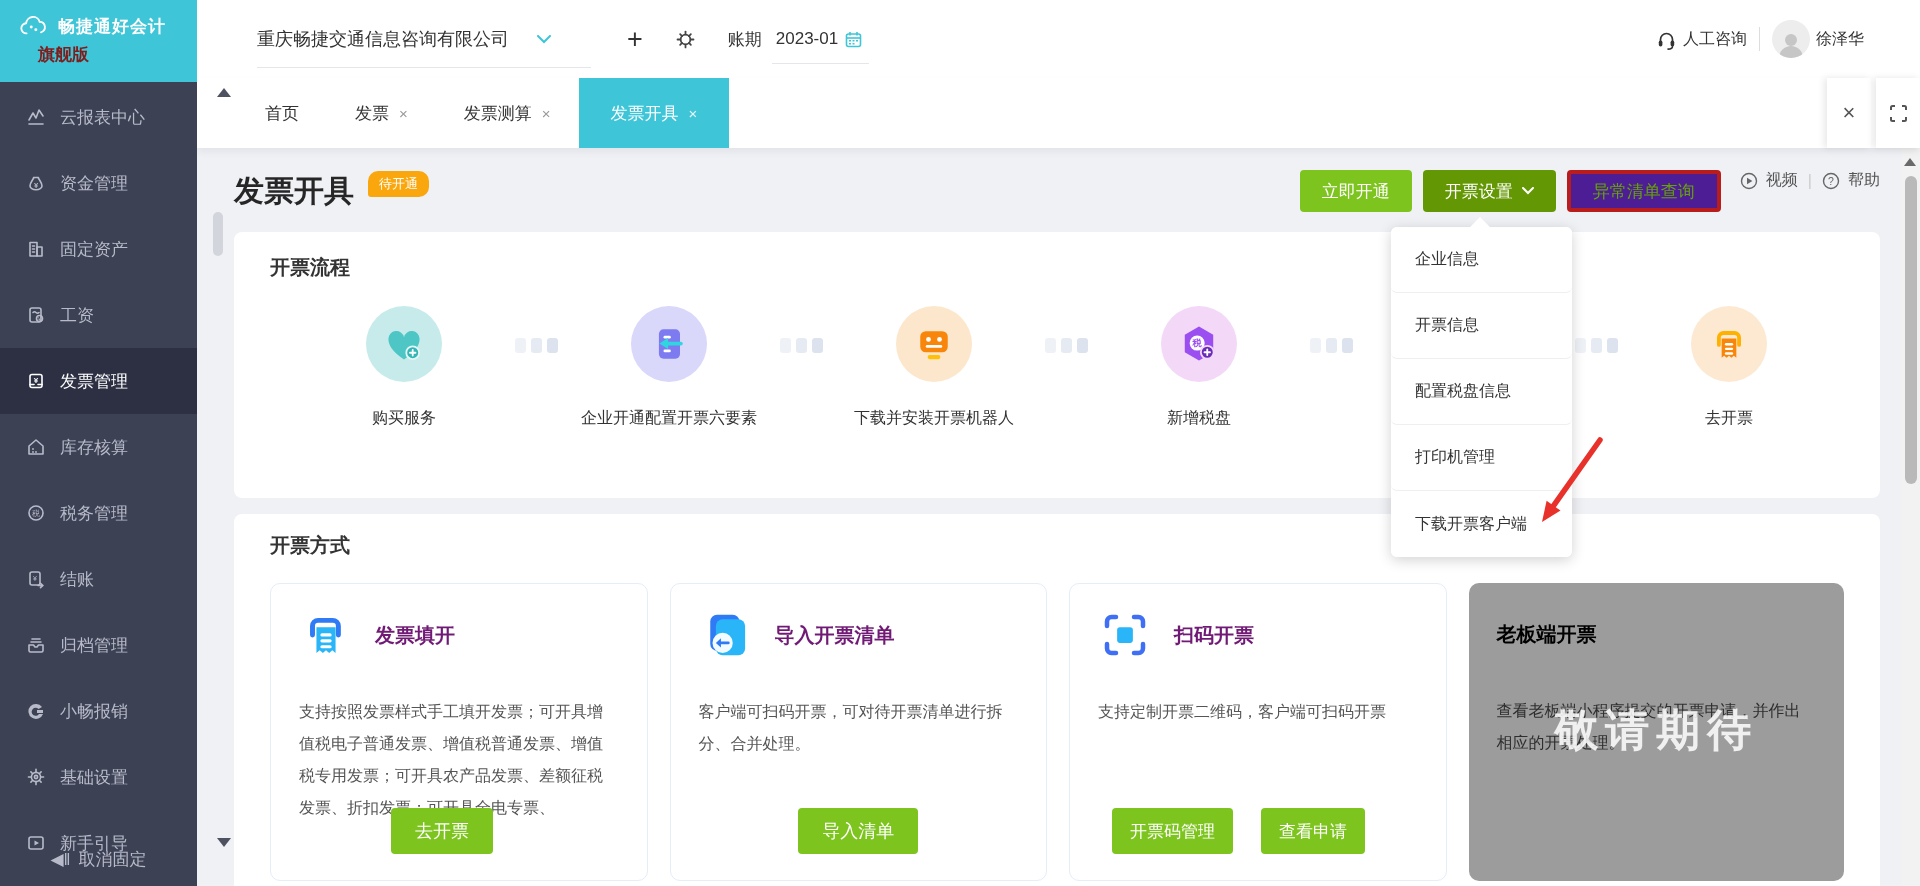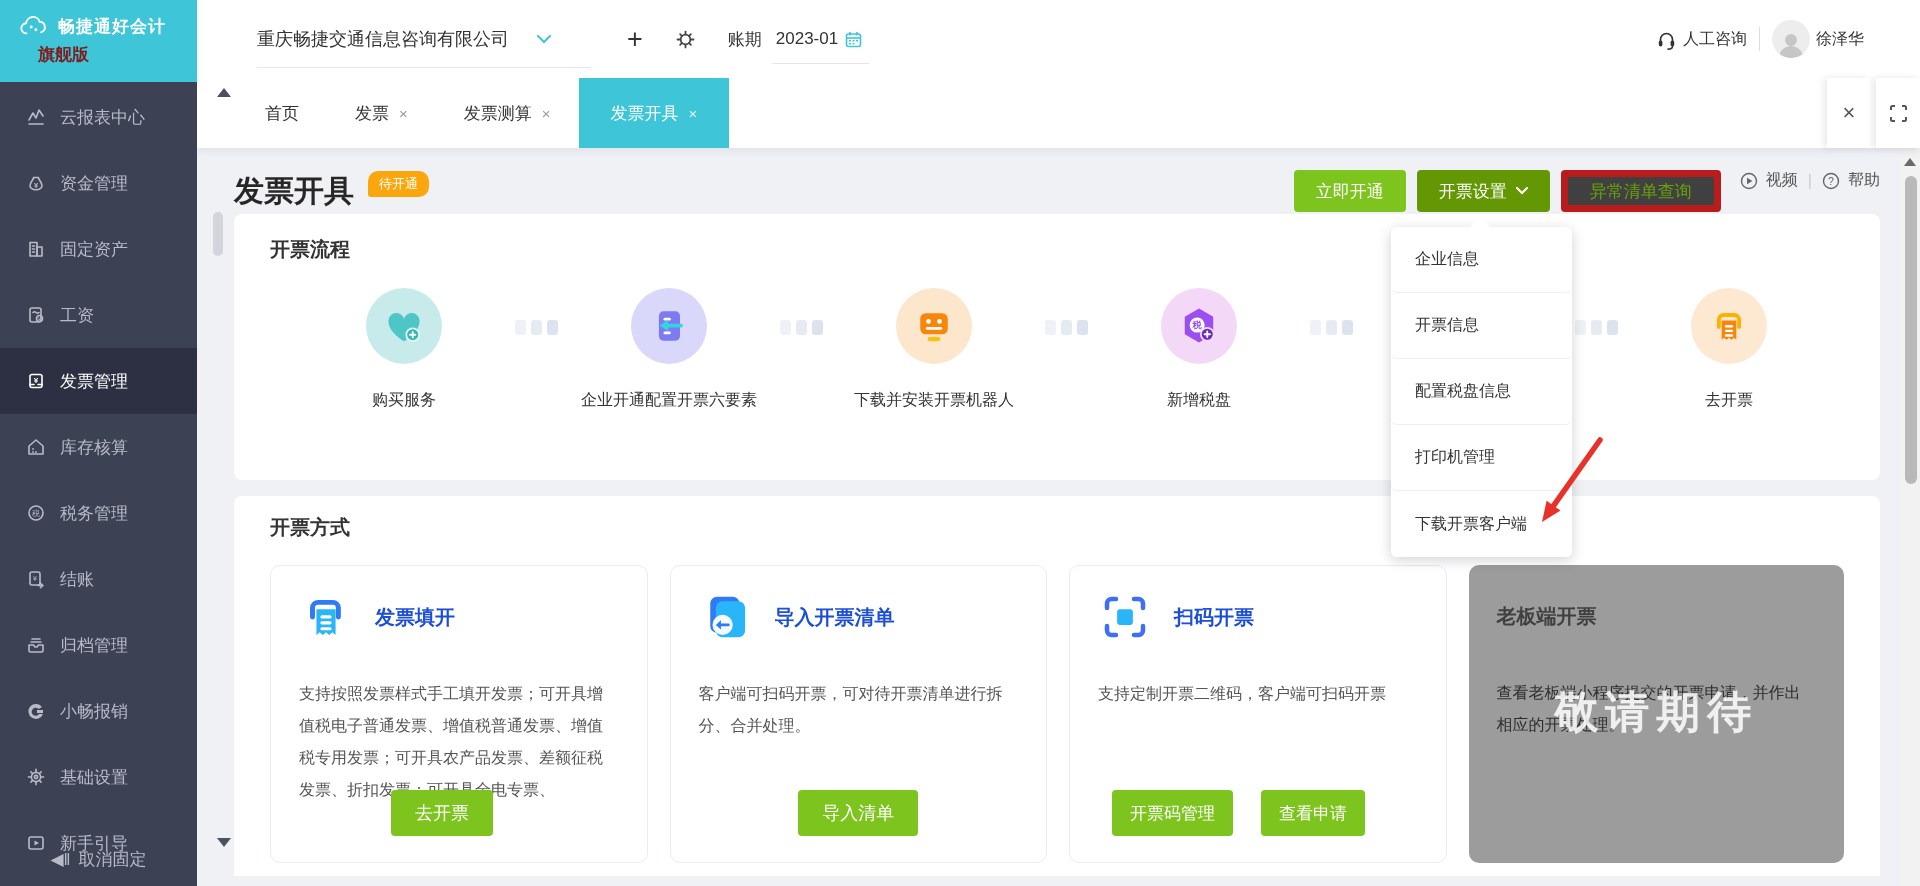--- a/index.html
+++ b/index.html
@@ -52,47 +52,47 @@
 
   
   .main { position:absolute; left:197px; top:148px; right:0; bottom:0; background:#f0f1f5; padding:0 40px 0 37px; overflow:hidden; z-index:1; }
   .title-row { display:flex; align-items:center; margin-top:20px; height:46px; }
   .page-title { font-size:30px; font-weight:bold; color:#262626; margin:0; }
   .page-badge { margin-left:14px; background:#faa70e; color:#fff; font-size:13px; padding:4px 11px; border-radius:10px 10px 10px 3px; transform:translateY(-7px); }
   .actions { margin-left:auto; display:flex; align-items:flex-start; gap:11px; }
   .btn { height:42px; border-radius:4px; font-size:17px; display:flex; align-items:center; justify-content:center; padding:0 22px; cursor:pointer; border:none; }
   .btn-primary { background:#7dc41e; color:#fff; }
   .btn-dark { background:#649704; color:#fff; gap:9px; }
-  .btn-outline { background:#404040; border:7px solid #b91c1c; color:#67a20a; }
+  .btn-outline { background:#4c1d95; border:4px solid #b91c1c; color:#67a20a; }
   .link-group { display:flex; align-items:center; gap:8px; color:#555; font-size:16px; margin-left:8px; }
   .lg-divider { color:#ccc; margin:0 2px; }
 
   .panel { background:#fff; border-radius:8px; position:relative; }
-  .panel1 { height:266px; padding:22px 36px; }
+  .panel1 { margin-top:18px; height:266px; padding:22px 36px; }
   .section-title { font-size:20px; font-weight:bold; color:#333; }
   .step { position:absolute; width:260px; text-align:center; top:74px; }
   .icon-circle { width:76px; height:76px; border-radius:50%; margin:0 auto; display:flex; align-items:center; justify-content:center; }
   .step-label { margin-top:26px; font-size:16px; color:#333; }
   .dots { position:absolute; top:106px; display:flex; gap:5px; }
   .dot { width:11px; height:15px; border-radius:3px; }
   .d1{background:#eef2f7;} .d2{background:#e6ebf3;} .d3{background:#dce3ee;}
 
   .panel2 { margin-top:16px; height:380px; padding:18px 36px; border-radius:8px 8px 0 0; }
   .cards { display:flex; gap:22px; margin-top:24px; }
   .card { flex:1; height:298px; background:#fff; border:1px solid #e4eef7; border-radius:10px; padding:24px 28px; position:relative; }
   .card-head { display:flex; align-items:center; gap:22px; min-height:54px; }
-  .card-title { font-size:20px; font-weight:bold; color:#1d4ed8; }
+  .card-title { font-size:20px; font-weight:bold; color:#701a75; }
   .card-desc { margin-top:34px; font-size:16px; color:#555; line-height:32px; }
   .card-btn { position:absolute; bottom:26px; height:46px; background:#7dc41e; color:#fff; border:none; border-radius:4px; font-size:18px; padding:0 24px; cursor:pointer; }
   .btn-inline { left:120px; }
   .btn-center { left:50%; transform:translateX(-50%); }
   .card-btn-row { position:absolute; bottom:26px; left:42px; display:flex; gap:28px; }
   .card-btn-row .card-btn { position:static; padding:0 18px; font-size:17px; }
   .card.disabled { background:#9c9c9c; border:none; }
-  .card.disabled .card-title { color:#404040; }
+  .card.disabled .card-title { color:#000000; }
   .card.disabled .card-desc { color:#2e2e2e; }
   .watermark { position:absolute; top:118px; left:50%; transform:translateX(-50%); font-size:44px; font-weight:bold; color:rgba(255,255,255,.85); letter-spacing:7px; white-space:nowrap; pointer-events:none; }
 
   
   .dropdown { position:absolute; left:1391px; top:227px; width:181px; background:#fff; border-radius:6px; box-shadow:0 3px 14px rgba(0,0,0,.18); z-index:20; }
   .dropdown::before { content:""; position:absolute; top:-7px; left:82px; width:14px; height:14px; background:#fff; transform:rotate(45deg); }
   .dd-item { height:66px; display:flex; align-items:center; padding-left:24px; font-size:16px; color:#333; border-bottom:1px solid #efefef; cursor:pointer; background:#fff; border-radius:6px; }
   .dd-item:last-child { border-bottom:none; }
 
   .red-arrow { position:absolute; left:1500px; top:430px; z-index:30; pointer-events:none; }

